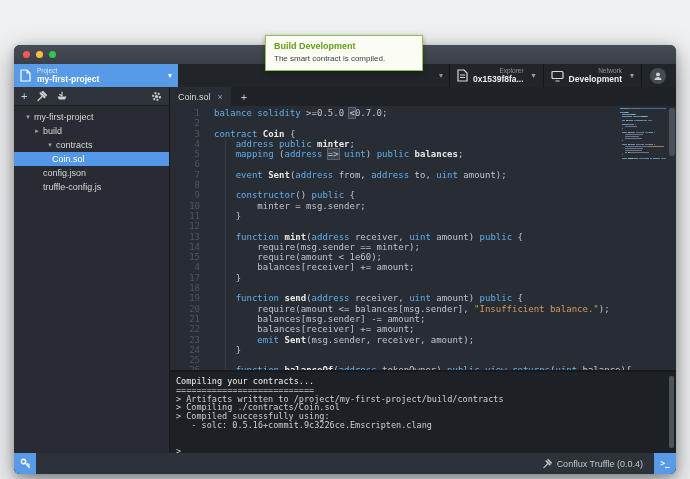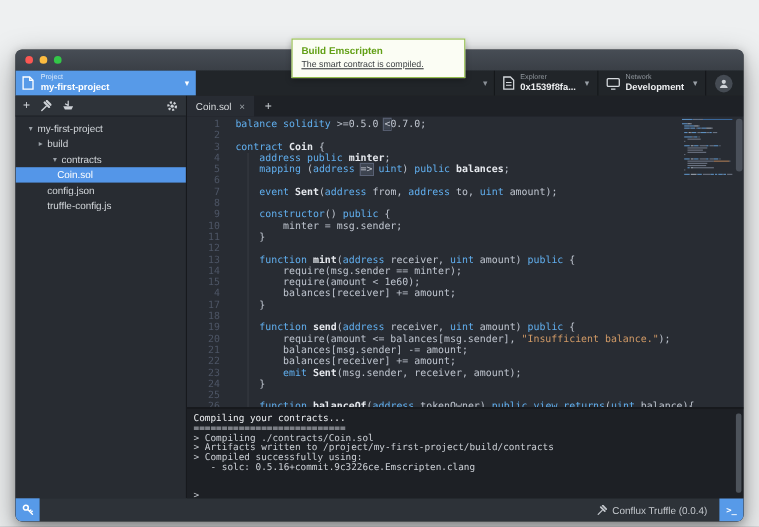--- a/index.html
+++ b/index.html
@@ -22,21 +22,21 @@
   
   .toolbar { height:23px; background:#212529; display:flex; align-items:stretch; flex:0 0 auto; }
   .project-sel { width:164px; background:#579ae8; display:flex; align-items:center; padding:0 6px; cursor:pointer; }
   .project-sel .txt { flex:1; margin-left:6px; line-height:1; }
   .lbl-sm { font-size:6.5px; color:rgba(255,255,255,.78); margin-bottom:1px; }
   .lbl-val { font-size:8.5px; font-weight:bold; color:#fff; white-space:nowrap; }
   .chev { font-size:8px; color:#fff; margin-left:4px; }
   .toolbar-mid { flex:1; display:flex; align-items:center; justify-content:flex-end; }
   .chev.dim { color:#8a9097; margin-right:6px; }
   .tb-sec { display:flex; align-items:center; padding:0 7px; border-left:1px solid #14171a; cursor:pointer; }
-  .tb-sec .txt { margin-left:5px; line-height:1; }
+  .tb-sec .txt { margin-left:5px; line-height:1;text-align:right; }
   .tb-sec .lbl-sm { color:#90969d; }
   .tb-sec .lbl-val { color:#edeff1; }
   .tb-sec .chev { color:#9aa0a7; margin-left:8px; }
   .tb-avatar { display:flex; align-items:center; padding:0 10px 0 8px; border-left:1px solid #14171a; }
   .avatar { width:16px; height:16px; border-radius:50%; background:#454b53; display:flex; align-items:center; justify-content:center; cursor:pointer; }
 
   
   .main { flex:1; display:flex; min-height:0; }
   .sidebar { width:156px; background:#282c32; border-right:1px solid #17191d; display:flex; flex-direction:column; }
   .side-toolbar { height:19px; background:#2e3339; border-bottom:1px solid #1d2025;
@@ -88,21 +88,21 @@
   .sb-fill { flex:1; }
   .sb-right { display:flex; align-items:center; gap:5px; font-size:9px; color:#c3c7cc; }
   .term-btn { width:22px; height:21px; background:#579ae8; margin-left:6px; display:flex; align-items:center; justify-content:center;
     color:#fff; font-family:"DejaVu Sans Mono", monospace; font-size:8px; font-weight:bold; cursor:pointer; }
 
   
   .notif { position:absolute; left:265px; top:35px; width:158px; height:36px; z-index:50;
     background:#fbfdf4; border:1px solid #93bd4c; box-shadow:0 2px 6px rgba(0,0,0,.3);
     padding:5px 8px; }
   .notif-title { font-size:9px; font-weight:bold; color:#63a017; }
-  .notif-msg { font-size:8px; color:#3c4043; margin-top:3px;text-decoration:underline; }
+  .notif-msg { font-size:8px; color:#3c4043; margin-top:3px; }
 
   svg { display:block; }
 </style>
 </head>
 <body>
 
 <div class="window">
 
   <div class="titlebar">
     <div class="traffic">
@@ -286,22 +286,22 @@
           </div>
         <div class="ed-scroll">
             <div class="thumb"></div>
           </div>
       </div>
 
       <div class="terminal">
         <div id="term-lines">
             <div class="term-line bold">Compiling your contracts...</div>
             <div class="term-line">===========================</div>
+            <div class="term-line">&gt; Artifacts written to /project/my-first-project/build/contracts</div>
             <div class="term-line">&gt; Compiling ./contracts/Coin.sol</div>
-            <div class="term-line">&gt; Artifacts written to /project/my-first-project/build/contracts</div>
             <div class="term-line">&gt; Compiled successfully using:</div>
             <div class="term-line">   - solc: 0.5.16+commit.9c3226ce.Emscripten.clang</div>
             <div class="term-line"></div>
             <div class="term-line"></div>
             <div class="term-line">&gt;</div>
           </div>
         <div class="term-scroll"></div>
       </div>
     </div>
   </div>
@@ -321,15 +321,15 @@
       </svg>
       <span>Conflux Truffle (0.0.4)</span>
       <div class="term-btn">
         <span>&gt;_</span>
       </div>
     </div>
   </div>
 </div>
 
 <div class="notif">
-  <div class="notif-title">Build Emscripten</div>
+  <div class="notif-title">Build Development</div>
   <div class="notif-msg">The smart contract is compiled.</div>
 </div>
 
 </body></html>

